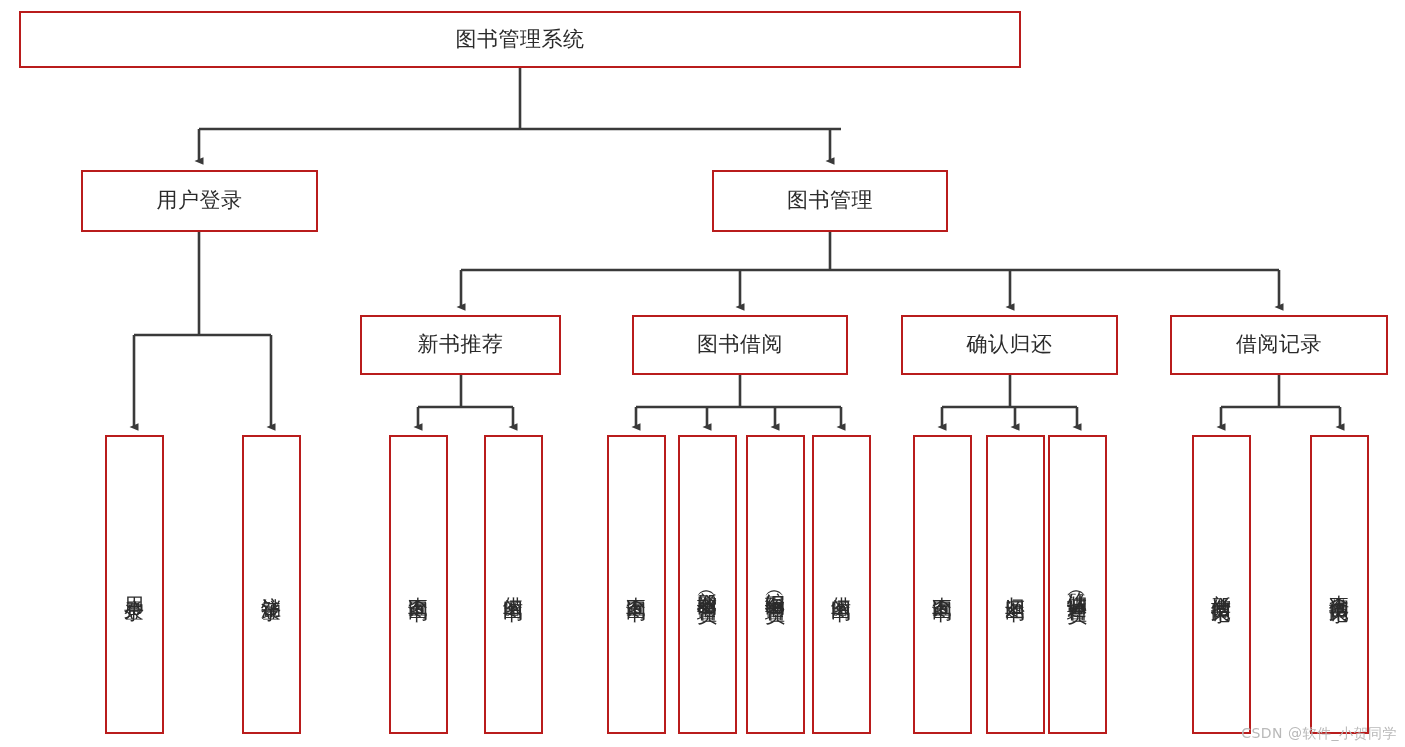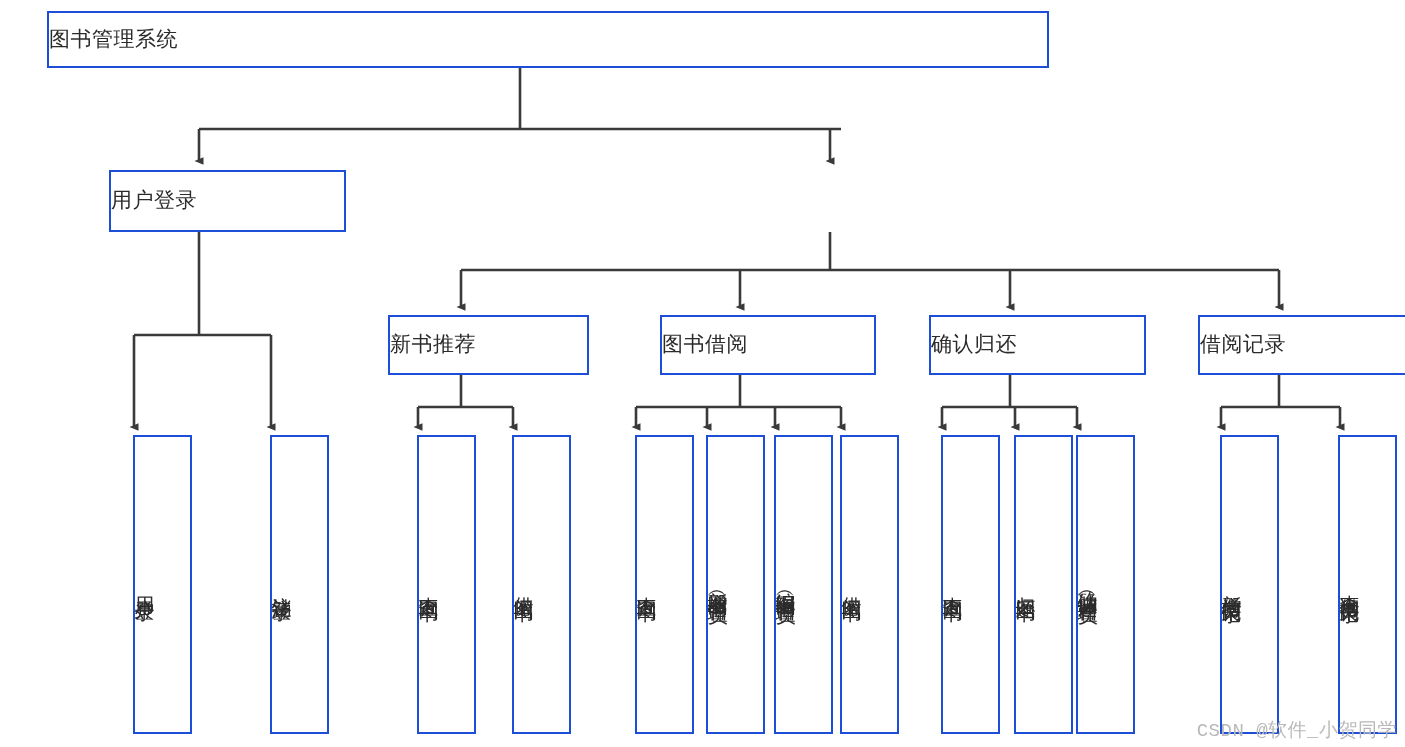--- a/index.html
+++ b/index.html
@@ -23,50 +23,49 @@
     position: absolute;
     left: 0;
     top: 0;
     width: 1405px;
     height: 747px;
   }
   .node-box {
     position: absolute;
     box-sizing: border-box;
     background: #ffffff;
-    border: 2px solid #1d4ed8;
+    border: 2px solid #b91c1c;
     display: flex;
     align-items: center;
+    justify-content: center;
     overflow: hidden;
-    margin-left: 28px;
   }
   .node-label {
     color: #2b2b2b;
     font-size: 21px;
     line-height: 1.22;
     letter-spacing: 0.5px;
     white-space: nowrap;
     text-align: center;
   }
   .node-box.vertical .node-label {
     writing-mode: vertical-rl;
     text-orientation: upright;
     font-size: 20px;
     letter-spacing: 2px;
     line-height: 1.0;
   }
   .watermark {
     position: absolute;
     right: 8px;
     bottom: 4px;
-    font-size: 19px;
+    font-size: 14px;
     color: #b9b9b9;
     white-space: nowrap;
     letter-spacing: 0.5px;
-    font-family: Liberation Mono, monospace;
   }
 </style>
 </head>
 <body>
 
 <div id="diagram-root">
 
   <svg id="diagram-svg" viewBox="0 0 1405 747">
     <defs>
       <marker id="arrowhead" markerWidth="10" markerHeight="10" refX="4.2" refY="5" orient="auto" markerUnits="userSpaceOnUse">
@@ -117,20 +116,23 @@
     </g>
   </svg>
 
   <div class="node-box" style="left:19px; top:11px; width:1002px; height:57px;">
     <span class="node-label">图书管理系统</span>
   </div>
 
   <div class="node-box" style="left:81px; top:170px; width:237px; height:62px;">
     <span class="node-label">用户登录</span>
   </div>
+  <div class="node-box" style="left:712px; top:170px; width:236px; height:62px;">
+    <span class="node-label">图书管理</span>
+  </div>
 
   <div class="node-box" style="left:360px; top:315px; width:201px; height:60px;">
     <span class="node-label">新书推荐</span>
   </div>
   <div class="node-box" style="left:632px; top:315px; width:216px; height:60px;">
     <span class="node-label">图书借阅</span>
   </div>
   <div class="node-box" style="left:901px; top:315px; width:217px; height:60px;">
     <span class="node-label">确认归还</span>
   </div>

